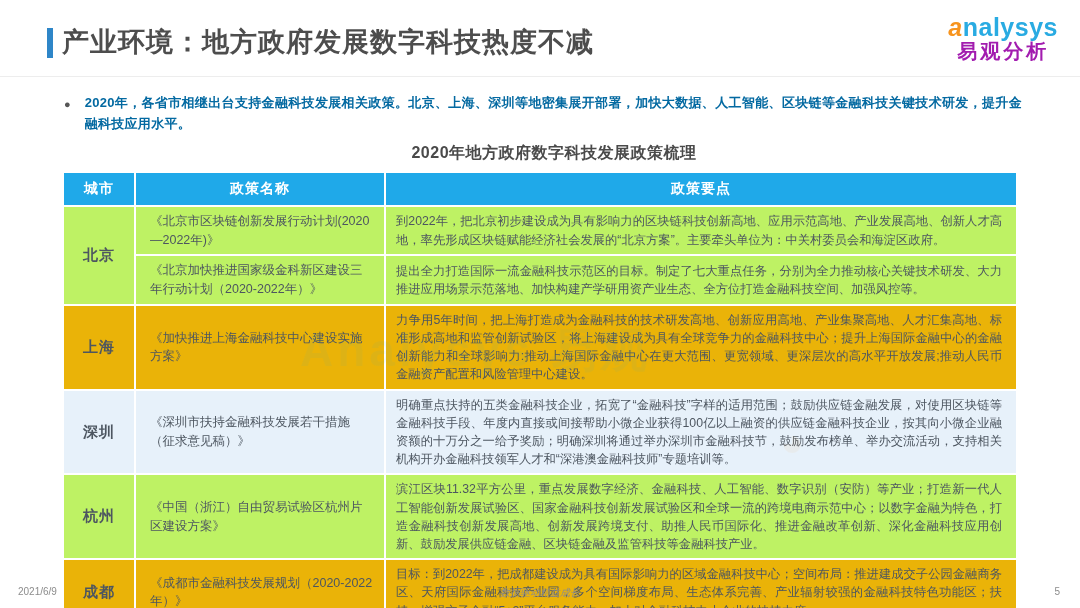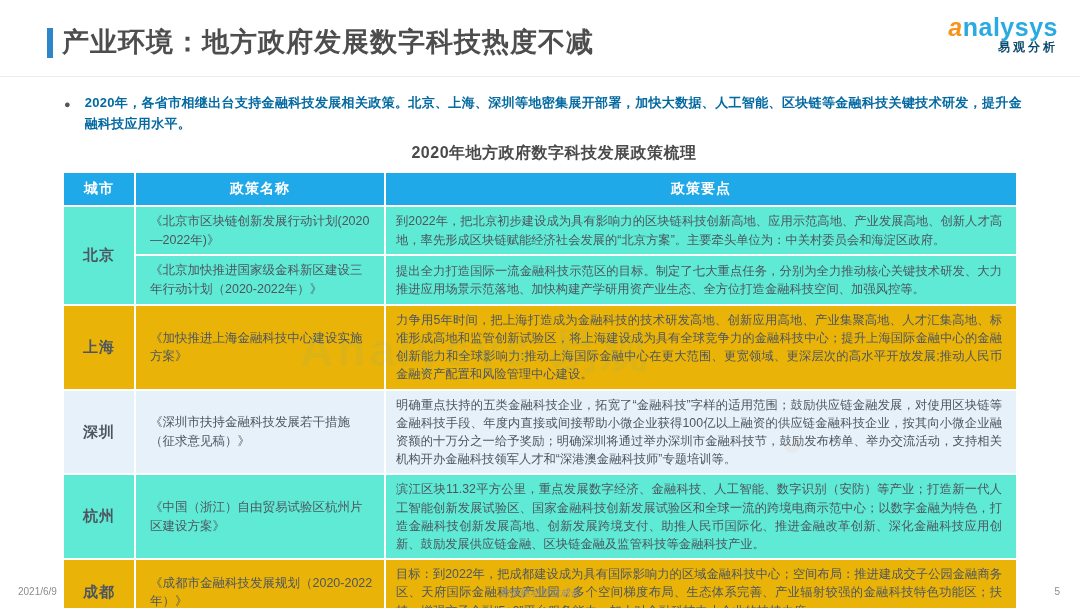--- a/index.html
+++ b/index.html
@@ -20,21 +20,21 @@
     width:6px; height:30px; background:#2e86c8;
   }
   .page-title {
     position:absolute; left:62px; top:24px;
     font-size:27px; font-weight:bold; color:#4d4d4d;
     letter-spacing:1px; white-space:nowrap;
   }
   .logo { position:absolute; right:22px; top:14px; text-align:right; line-height:1.05; }
   .logo-en { font-size:25px; font-weight:bold; color:#29abe2; letter-spacing:0.5px; }
   .logo-en .logo-a { color:#f7941e; font-style:italic; }
-  .logo-cn { font-size:12px; font-weight:bold; color:#0c4a6e; letter-spacing:3px; margin-top:1px; }
+  .logo-cn { font-size:20px; font-weight:bold; color:#a21caf; letter-spacing:3px; margin-top:1px;text-align:center; }
   .hdr-divider { position:absolute; left:0; right:0; top:76px; border-top:1px solid #ededed; }
   
   .summary {
     display:flex; align-items:flex-start;
     margin:14px 58px 0 64px; gap:14px;
   }
   .bullet-dot { font-size:11px; color:#565656; line-height:24px; flex:0 0 auto; }
   .summary-text {
     font-size:13px; color:#0369a1; line-height:1.65;
     text-align:justify; letter-spacing:0.3px;font-weight:bold;
@@ -60,21 +60,21 @@
     letter-spacing:1px;
   }
   td.pname {
     font-size:12.5px; line-height:1.5; color:#4d5660;
     padding:5px 10px 5px 14px; text-align:left;
   }
   td.ppoints {
     font-size:12.3px; line-height:1.48; color:#4d5660;
     padding:5px 14px 5px 10px; text-align:justify;
   }
-  .bg-d { background:#5eead4; }   
+  .bg-d { background:#bef264; }   
   .bg-m { background:#eab308; }   
   .bg-l { background:#e7f1fa; }   
   
   .watermark {
     position:absolute; left:300px; top:320px;
     font-size:46px; font-weight:bold; color:#29abe2;
     opacity:0.06; letter-spacing:4px; pointer-events:none;
   }
   .watermark2 {
     position:absolute; left:780px; top:420px;

